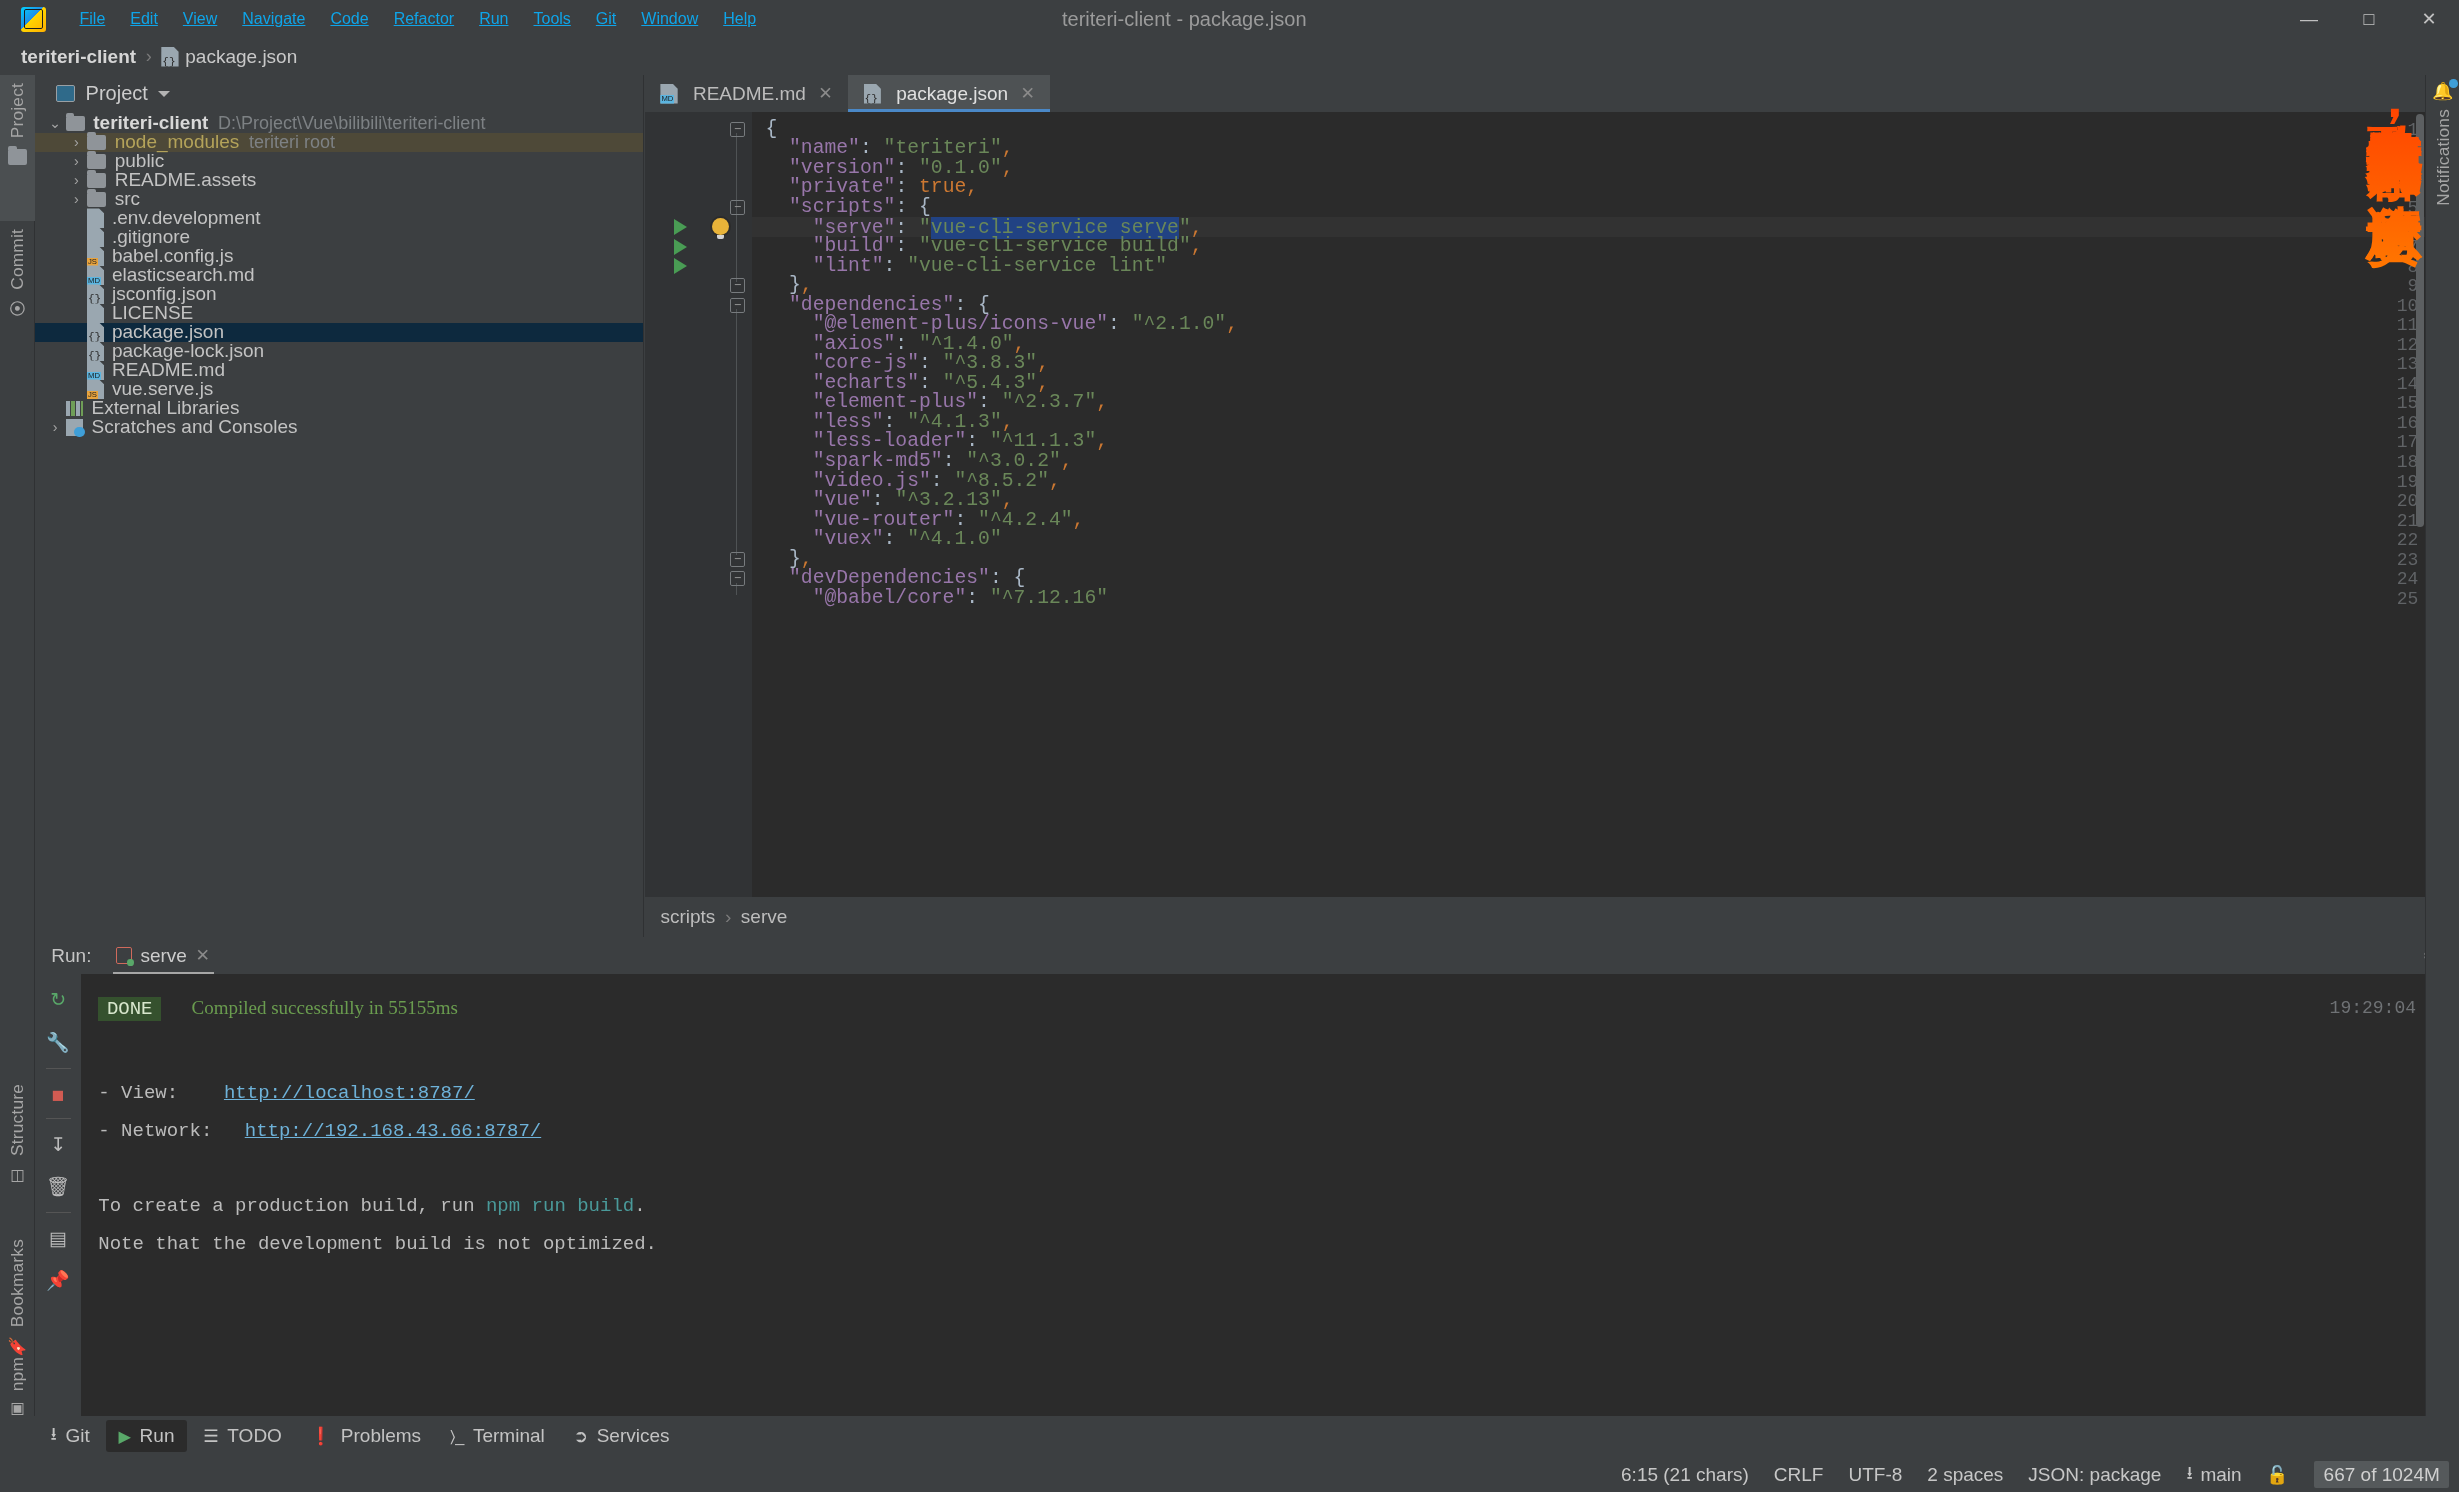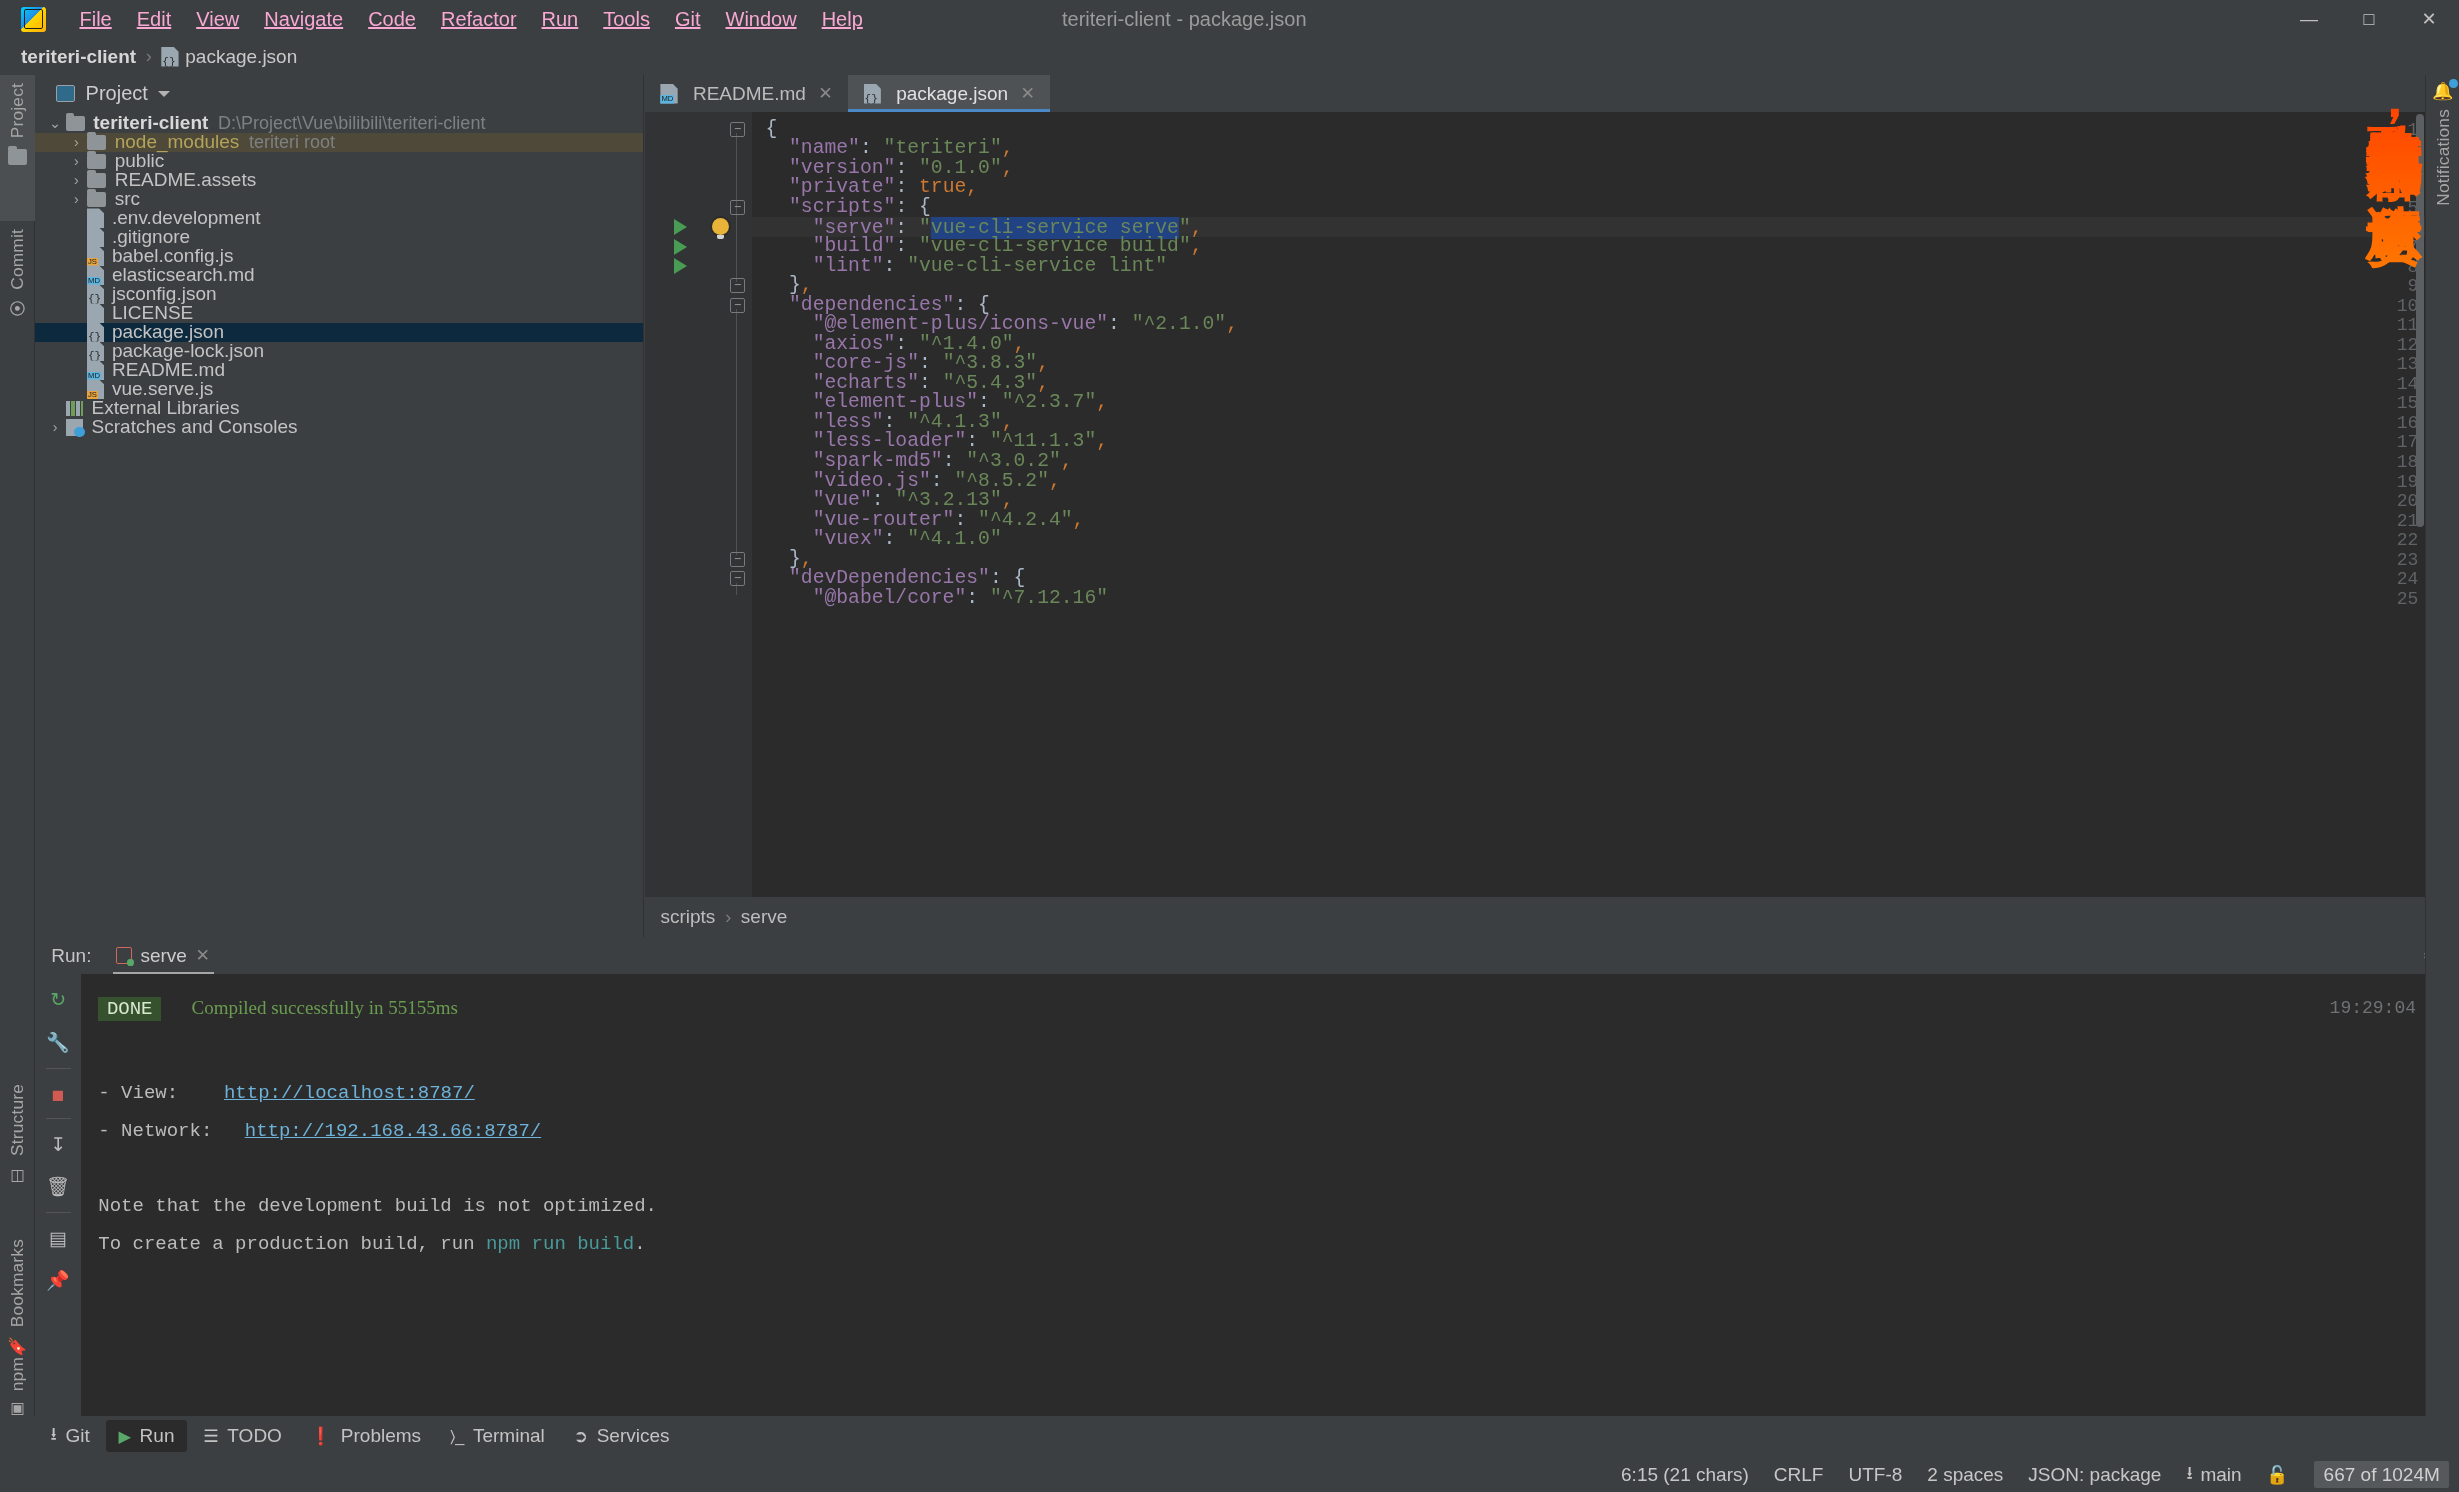--- a/index.html
+++ b/index.html
@@ -21,21 +21,21 @@
     width: 25px; height: 25px; margin-left: 21px; border-radius: 2.9px;
     background: linear-gradient(135deg,#00d2ff 0%,#1f8ce6 45%,#ffd500 46%,#ffb000 100%);
     position: relative; flex: none;
   }
   .ws-logo:after{
     content:""; position:absolute; left:2.9px; top:2.9px; right:2.9px; bottom:2.9px;
     border:1.9px solid #1b1d1e; border-radius:1.9px;
   }
   .menubar { display: flex; align-items: center; margin-left: 21px; gap: 0px; }
   .menu-item {
-    padding: 3.8px 12.5px; font-size: 20px; color: #f9a8d4; cursor: default; line-height: 1.2;
+    padding: 3.8px 12.5px; font-size: 16px; color: #0ea5e9; cursor: default; line-height: 1.2;
   }
   .menu-item u { text-decoration: underline; }
   .win-title {
     position: absolute; left: 1062px; top: 0; height: 38px; display: flex; align-items: center;
     font-size: 20px; color: #9b9b9b;
   }
   .win-buttons { position: absolute; right: 0; top: 0; height: 38px; display: flex; align-items: center; }
   .win-btn { width: 60px; height: 38px; display: flex; align-items: center; justify-content: center; color: #c0c0c0; font-size: 18px; }
 
   
@@ -499,24 +499,24 @@
         <span>- View:</span>
         <span style="display:inline-block;width:23px;"></span>
         <span class="link">http://localhost:8787/</span>
       </div>
       <div>
         <span>- Network:</span>
         <span style="display:inline-block;width:9.6px;"></span>
         <span class="link">http://192.168.43.66:8787/</span>
       </div>
       <div style="height:37px;"></div>
-      <div>Note that the development build is not optimized.</div>
       <div>
         <span>To create a production build, run </span><span class="teal">npm run build</span><span>.</span>
       </div>
+      <div>Note that the development build is not optimized.</div>
       <div class="ts">19:29:04</div>
     </div>
   </div>
 
   <div class="rightstrip">
     <div class="vstrip-item" style="top:5.8px;height:192px;justify-content:flex-start;">
       <span style="margin-bottom:7.7px;font-size:17.3px;color:#a6a6a6;position:relative;">🔔<span style="position:absolute;right:-3.8px;top:-1.9px;width:8.6px;height:8.6px;border-radius:50%;background:#3f9fd8;display:inline-block;"></span></span>
       <span class="vlabel">Notifications</span>
     </div>
   </div>

